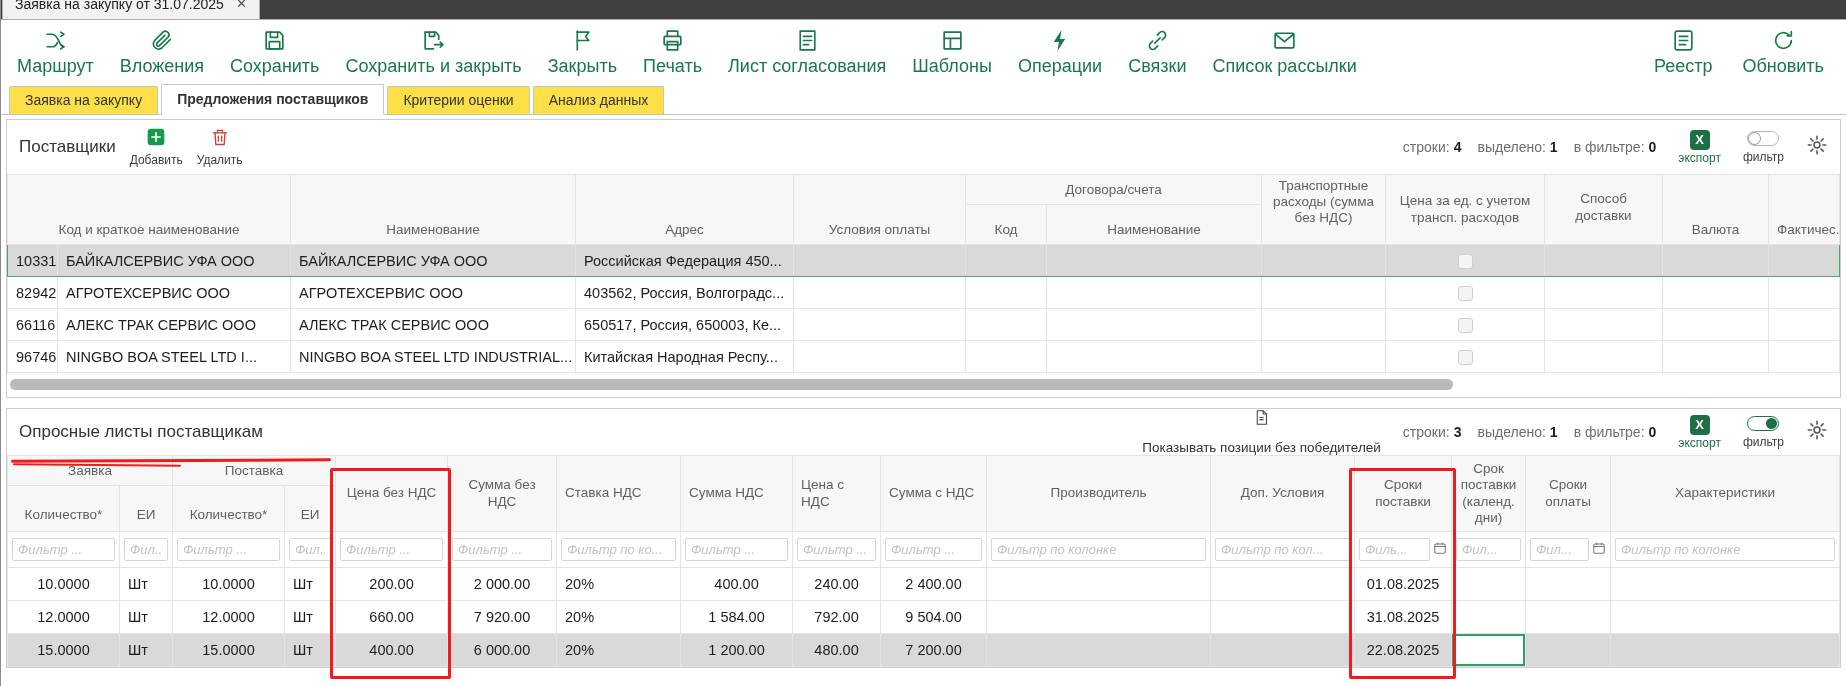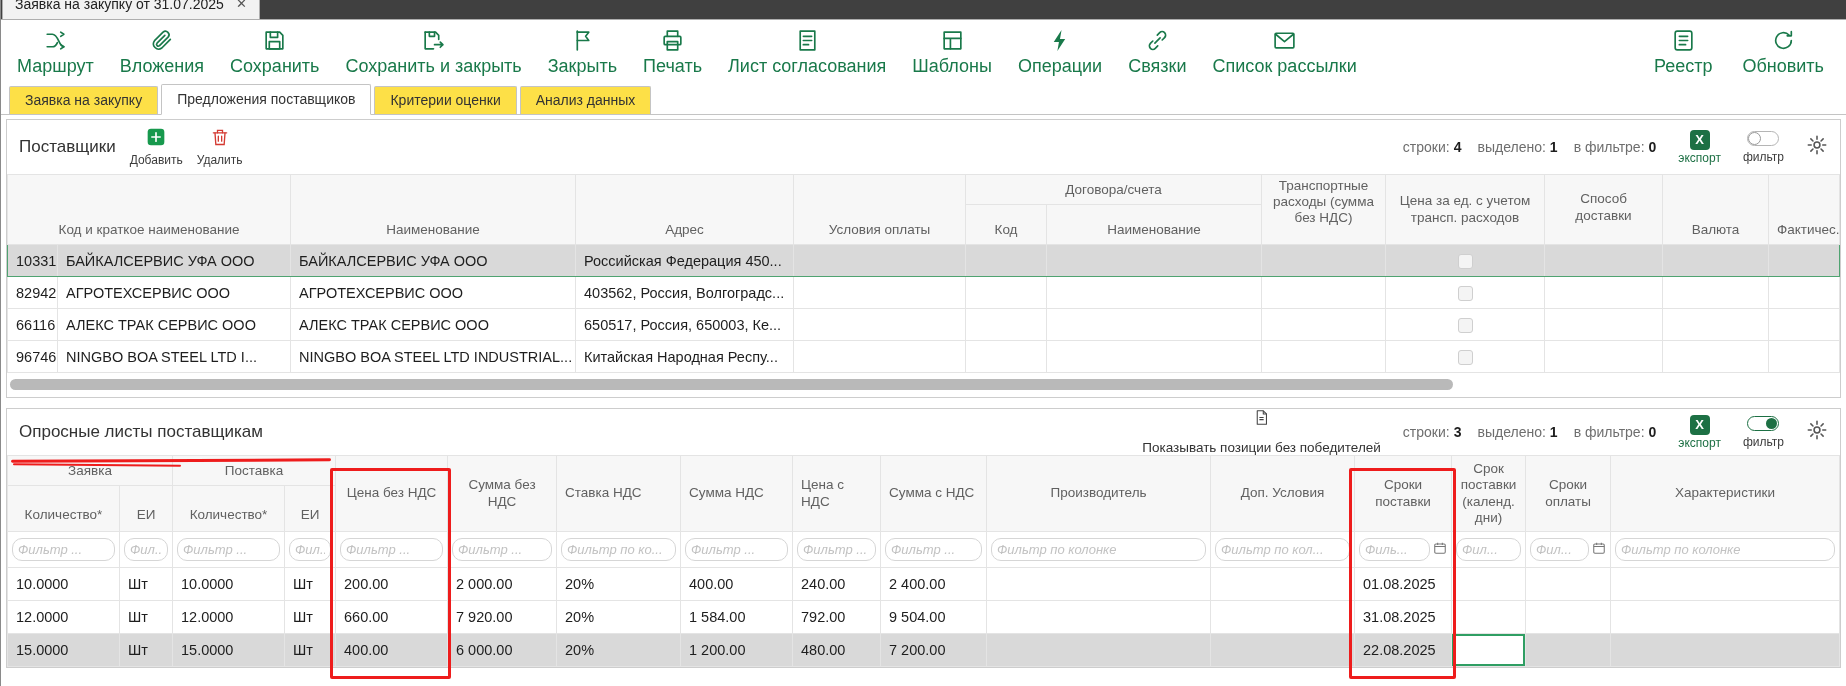--- a/index.html
+++ b/index.html
@@ -18,21 +18,21 @@
   .tb-right{margin-left:auto;display:flex;gap:30px;padding-right:6px}
   .tb-item{display:flex;flex-direction:column;align-items:center;gap:3px;cursor:pointer;min-width:44px}
   .tbicon{height:26px;display:flex;align-items:center}
   .tbicon svg{width:25px;height:25px;stroke:#19794a;fill:none;stroke-width:1.6;stroke-linecap:round;stroke-linejoin:round}
   .tblabel{font-size:18px;color:#19794a;white-space:nowrap}
 
   
   .page-tabs{height:31px;display:flex;align-items:flex-end;padding-left:8px;border-bottom:1px solid #c4c4c4;background:#fff}
   .ptab{height:28px;line-height:26px;padding:0 15px;border:1px solid #c4c4c4;border-bottom:none;background:#fde047;
         font-size:14px;color:#333;margin-right:3px;cursor:pointer;border-radius:2px 2px 0 0;white-space:nowrap}
-  .ptab.active{background:#fff;font-weight:normal;height:31px;line-height:29px;margin-bottom:-1px;border-bottom:1px solid #fff}
+  .ptab.active{background:#fff;font-weight:bold;height:31px;line-height:29px;margin-bottom:-1px;border-bottom:1px solid #fff}
 
   
   .panel{margin:0 5px;border:1px solid #cdcdcd;background:#fff}
   .panel1{margin-top:4px}
   .panel2{margin-top:10px}
   .p-header{height:54px;display:flex;align-items:center;padding:0 12px;gap:14px}
   .p2-header{height:46px;display:flex;align-items:center;padding:0 12px;gap:26px}
   .p-title{font-size:17px;color:#333;white-space:nowrap}
   .hbtn{display:flex;flex-direction:column;align-items:center;gap:2px;cursor:pointer}
   .hbtn-label{font-size:12px;color:#3c3c3c;white-space:nowrap}
@@ -65,34 +65,34 @@
   tr.h2 th{height:40px}
   .vb{vertical-align:bottom;padding-bottom:7px}
   .vt{vertical-align:top;white-space:normal;line-height:1.2}
   .vm{vertical-align:middle;white-space:normal;line-height:1.2}
   .hgroup{text-align:center;vertical-align:middle}
   tbody tr.sel td{background:#d9d9d9}
   tr.focus-outline td{border-top:1px solid #4fa371;border-bottom:1px solid #4fa371}
   tr.focus-outline td:first-child{border-left:1px solid #4fa371}
   tr.focus-outline td:last-child{border-right:1px solid #4fa371}
   .center{text-align:center}
-  .num{text-align:left}
+  .num{text-align:center}
   .cbx{display:inline-block;width:15px;height:15px;border:1px solid #cfcfcf;border-radius:3px;background:#f4f4f4;vertical-align:middle}
   .hscroll{height:24px;padding:6px 3px}
   .hscroll-thumb{height:11px;width:79%;background:#b9b9b9;border-radius:6px;cursor:pointer}
 
   
   .t2 tr.g th{height:30px}
   .t2 tr.sub th{height:46px;vertical-align:bottom;padding-bottom:9px}
   .t2 .tc{text-align:center}
   .t2 .tl{text-align:left}
   .t2 td{height:33px}
   td.filt{padding:3px 4px;height:36px}
   .filt-wrap{display:flex;align-items:center;gap:3px}
-  .filt-input{width:100%;min-width:0;height:23px;border:1px solid #d6d6d6;border-radius:10px;font-size:13px;padding:8px 5px;color:#7f1d1d;font-family:inherit}
+  .filt-input{width:100%;min-width:0;height:23px;border:1px solid #d6d6d6;border-radius:2px;font-size:13px;padding:8px 5px;color:#7f1d1d;font-family:inherit}
   .filt-input::placeholder{color:#c2c2c2;font-style:italic}
   .cal svg{width:14px;height:14px;stroke:#777;fill:none;stroke-width:1.8;flex:none}
   .cell-focus{box-shadow:inset 0 0 0 2px #2f9e63;background:#fff !important}
 
   
   .ann{position:absolute;z-index:50;pointer-events:none}
   .ann-line{background:#ee1c1c;border-radius:2px}
   .ann-u1{left:10px;top:459px;width:320px;height:3px;transform:rotate(-0.25deg)}
   .ann-u2{left:12px;top:464px;width:168px;height:2px;transform:rotate(0.5deg)}
   .ann-box{border:3px solid #ee1c1c;border-radius:2px}

